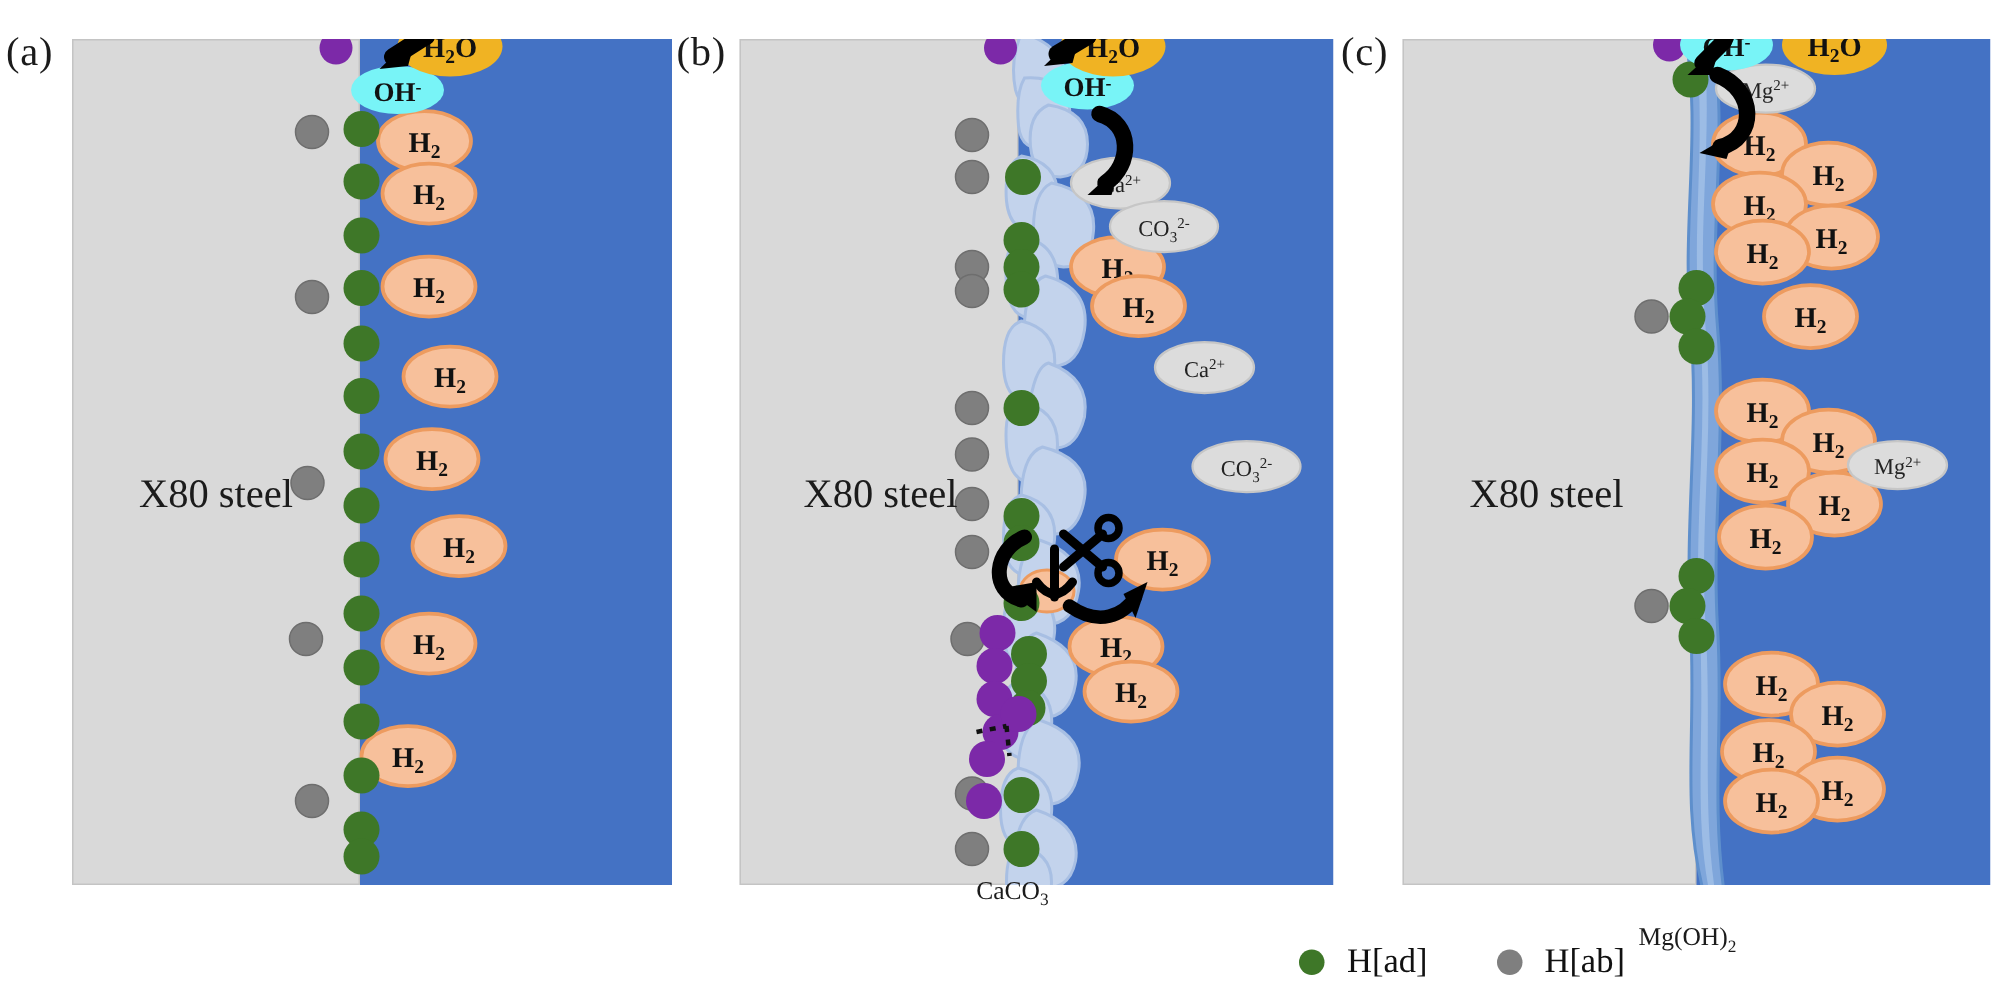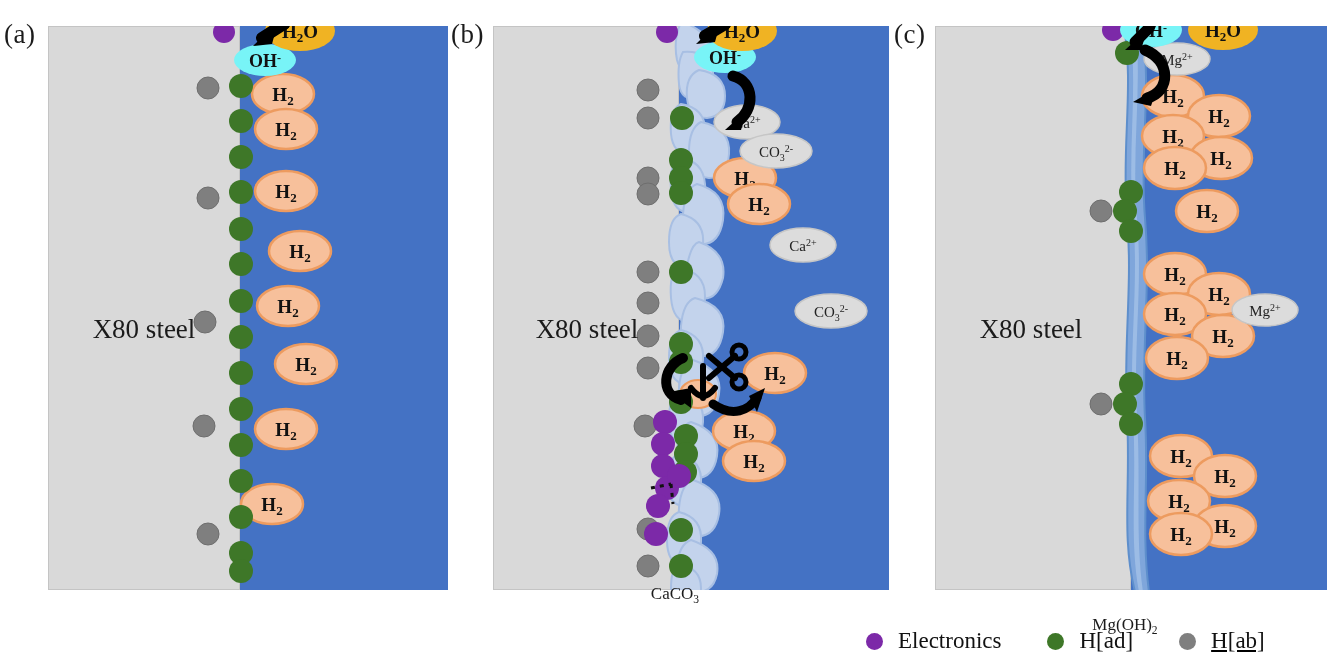--- a/index.html
+++ b/index.html
@@ -391,26 +391,22 @@
 
   <div class="scale-label" style="left:620px;top:584px;width:110px;">
     <span>CaCO<span class="sp">3</span></span>
   </div>
   <div class="scale-label" style="left:1055px;top:615px;width:140px;">
     <span>Mg(OH)<span class="sp">2</span></span>
   </div>
 
   <div class="legend" style="left:866px;top:628px;">
     <div class="legend-item">
-      <span class="legend-dot" style="background:#7C29A8;"></span>
-      <span class="legend-text">Electronics</span>
-    </div>
-    <div class="legend-item">
       <span class="legend-dot" style="background:#3E7728;"></span>
       <span class="legend-text">H[ad]</span>
     </div>
-    <div class="legend-item" style="margin-right:0;text-decoration:underline;">
+    <div class="legend-item" style="margin-right:0;">
       <span class="legend-dot" style="background:#7F7F7F;"></span>
       <span class="legend-text">H[ab]</span>
     </div>
   </div>
 
 </div>
 
 </body></html>

